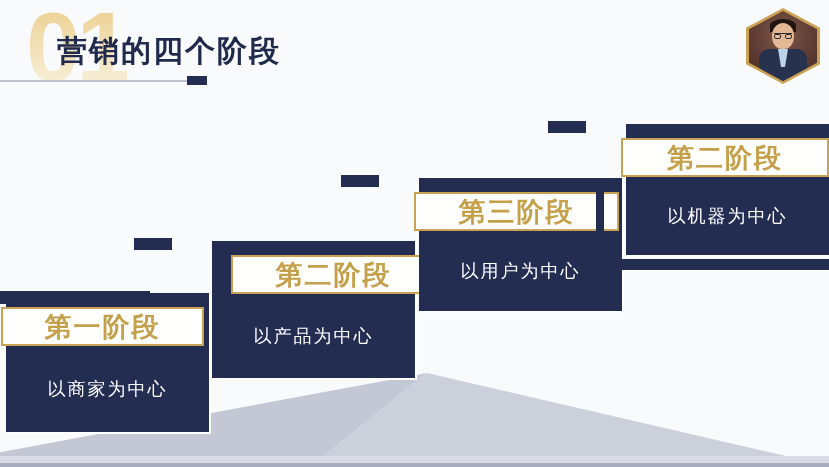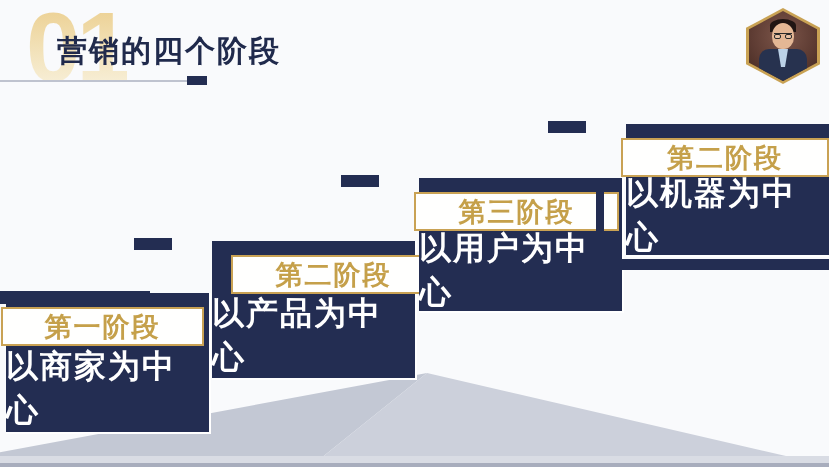--- a/index.html
+++ b/index.html
@@ -44,21 +44,21 @@
   .p-body { position:absolute; left:10px; top:38px; width:48px; height:34px; border-radius:10px 10px 0 0; background:#27324f; }
   .p-shirt { position:absolute; left:19px; top:0; width:10px; height:18px; background:#bcd2e8; clip-path:polygon(0 0,100% 0,70% 100%,30% 100%); }
 
   
   .back { position:absolute; background:#232d52; box-shadow:2px 0 0 #ffffff,0 2px 0 #ffffff,2px 2px 0 #ffffff; }
   .bar  { position:absolute; background:#232d52; }
   .hdr  { position:absolute; background:#fffffe; border:2px solid #c9a254;
           display:flex; align-items:center; justify-content:center; }
   .hdr span { font-size:27px; font-weight:700; color:#c5a04a; letter-spacing:2px; }
   .body-label { position:absolute; display:flex; align-items:center; justify-content:center; }
-  .body-label span { font-size:32px; font-weight:700; color:#ffffff; letter-spacing:2px; }
+  .body-label span { font-size:18px; font-weight:400; color:#ffffff; letter-spacing:2px; }
 
   .s1-back { left:6px;   top:293px; width:203px; height:139px; }
   .s1-bar  { left:0;     top:291px; width:150px; height:13px; }
   .s1-hdr  { left:1px;   top:307px; width:203px; height:39px; }
   .s1-body { left:6px;   top:346px; width:203px; height:86px; }
 
   .s2-back { left:212px; top:241px; width:203px; height:137px; }
   .s2-bar  { left:134px; top:238px; width:38px;  height:12px; }
   .s2-hdr  { left:207px; top:255px; width:205px; height:39px;margin-left:24px; }
   .s2-body { left:212px; top:293px; width:203px; height:85px; }

